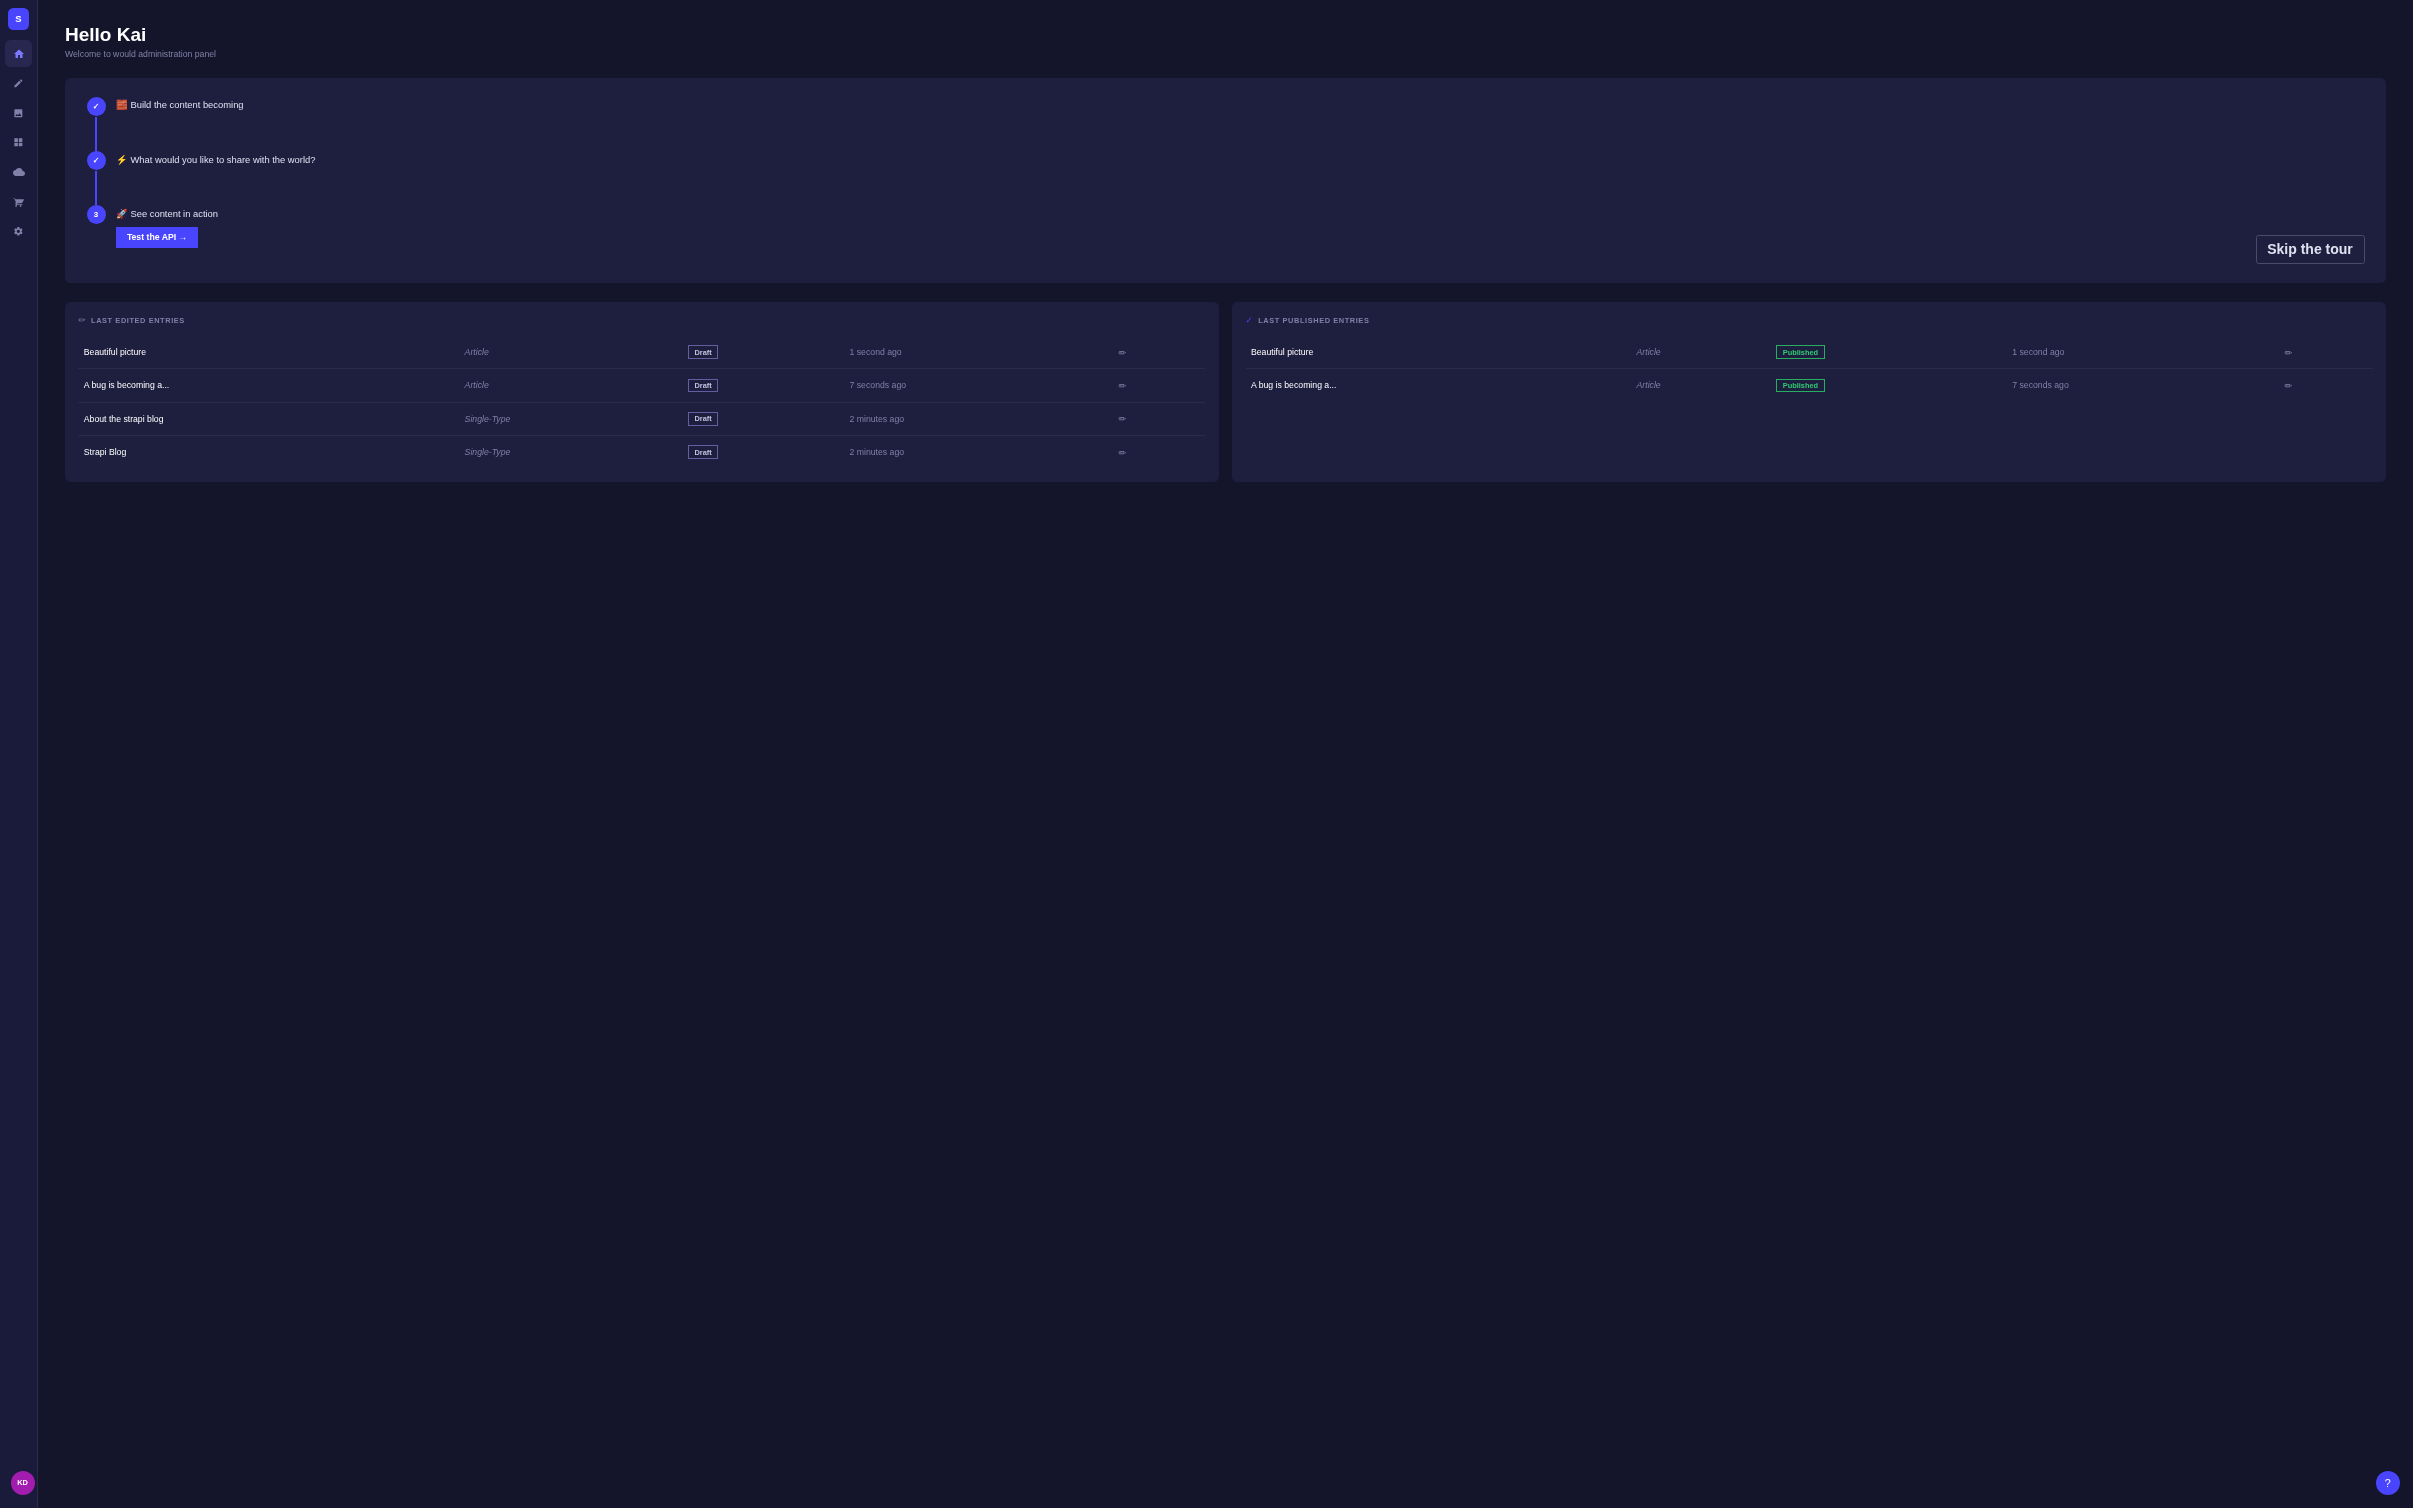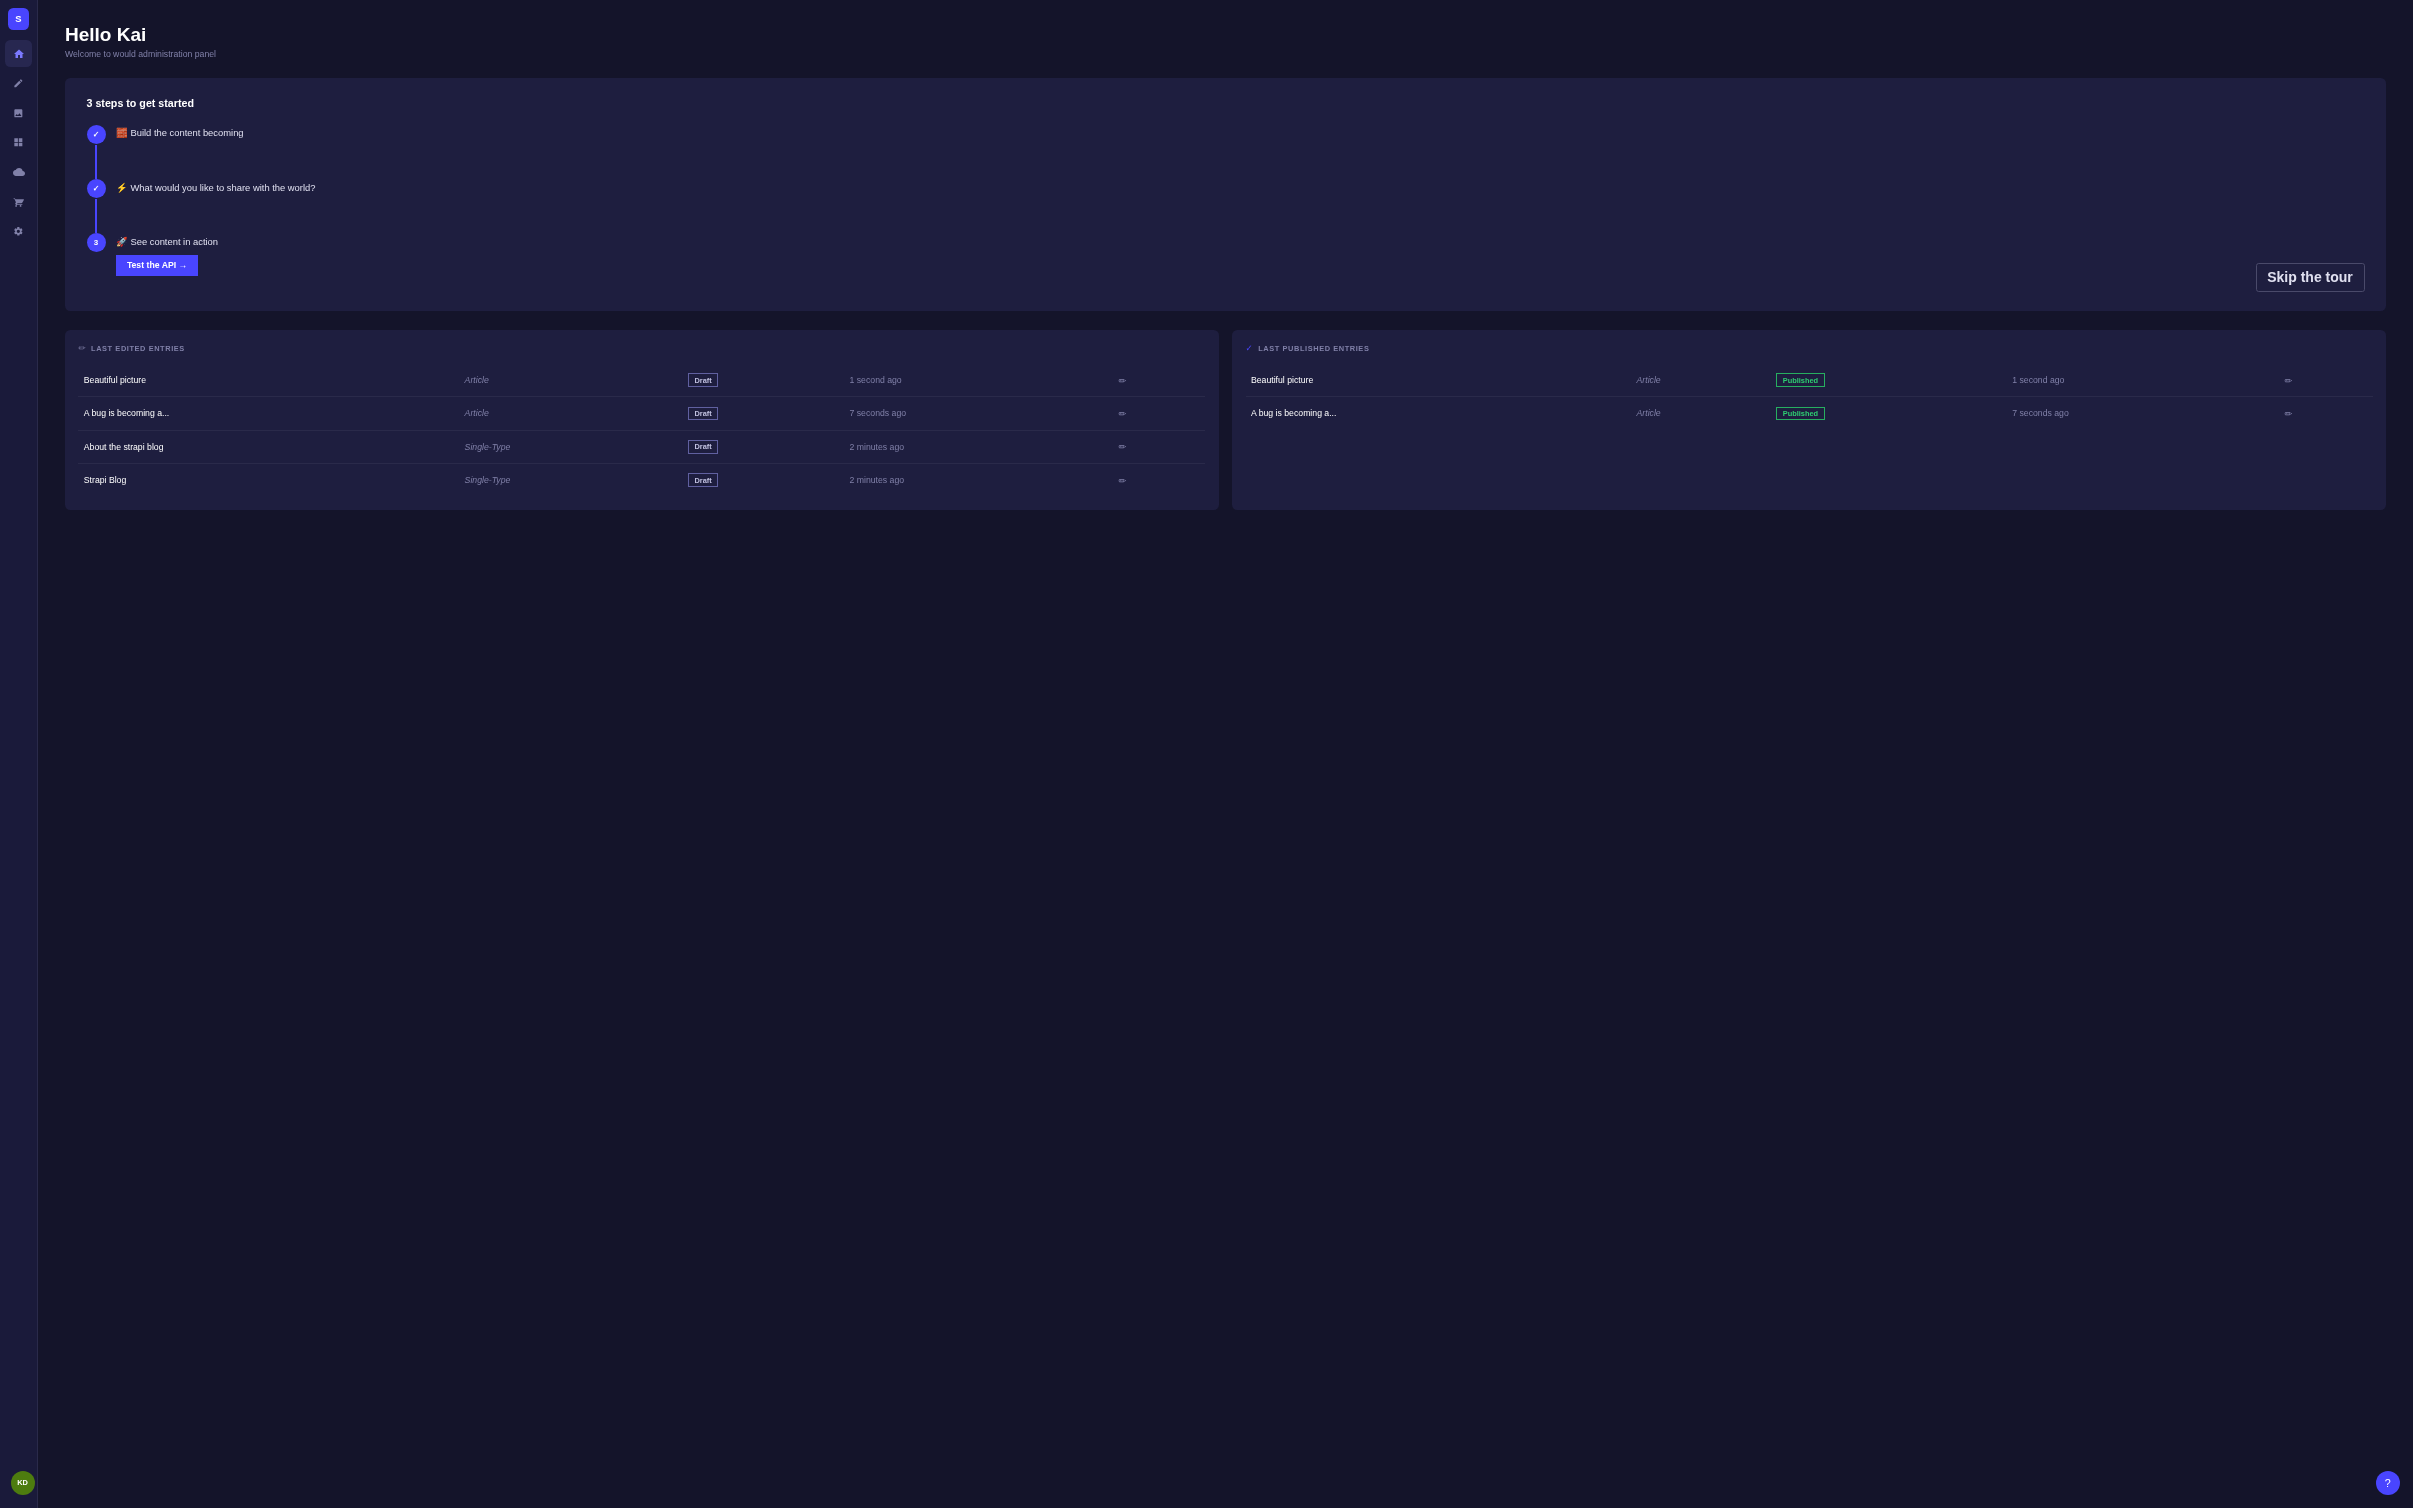--- a/index.html
+++ b/index.html
@@ -63,21 +63,21 @@
       display: flex;
       flex-direction: column;
       align-items: center;
       gap: 5.4px;
       padding-bottom: 5.4px;
     }
     .avatar {
       width: 24px;
       height: 24px;
       border-radius: 50%;
-      background: #4d7c0f;
+      background: #a21caf;
       display: flex;
       align-items: center;
       justify-content: center;
       font-size: 7.4px;
       font-weight: bold;
       color: white;
       cursor: pointer;
       margin-left: 8px;
     }
 
@@ -348,21 +348,20 @@
   <div class="sidebar-bottom">
     <div class="avatar">KD</div>
   </div>
 </div>
 
 <div class="main">
   <h1 class="page-title">Hello Kai</h1>
   <p class="page-subtitle">Welcome to would administration panel</p>
 
   <div class="getting-started-card">
-    <div class="card-title">3 steps to get started</div>
 
     <div class="steps">
 
       <div class="step-row">
         <div class="step-indicator-col">
           <div class="step-circle completed">
             <span>✓</span>
           </div>
           <div class="step-line"></div>
         </div>

